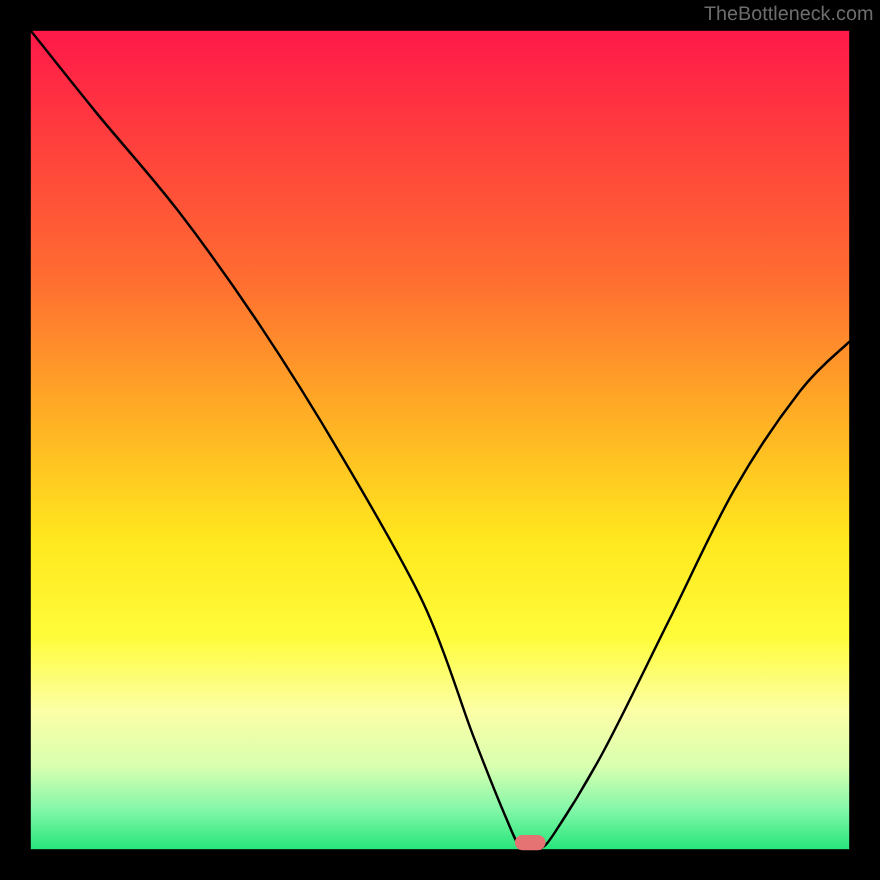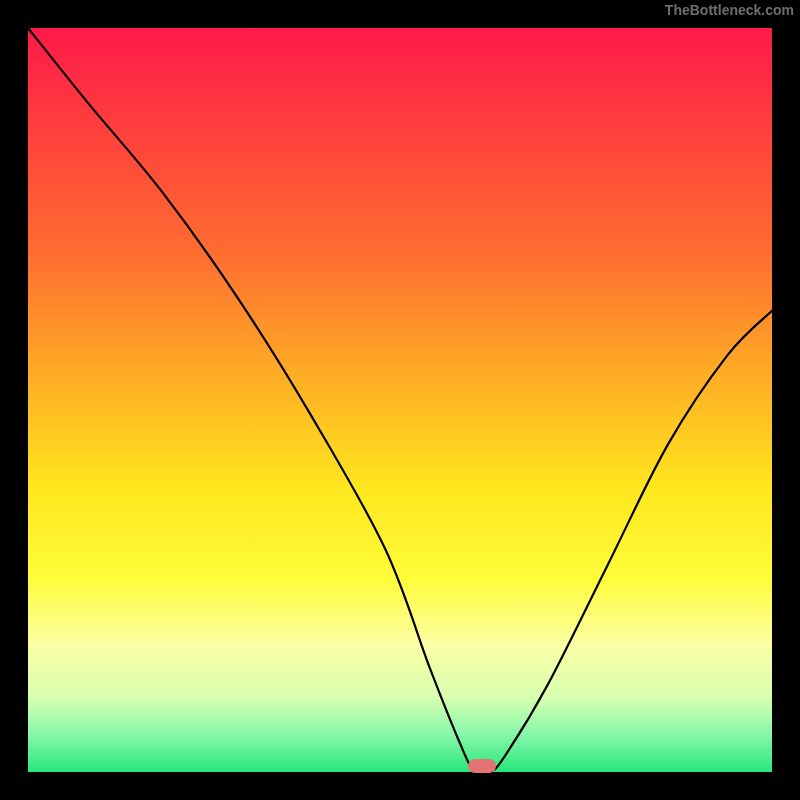--- a/index.html
+++ b/index.html
@@ -15,22 +15,22 @@
     position: relative;
     width: 800px;
     height: 800px;
     background: #000;
   }
   .watermark {
     position: absolute;
     top: 2px;
     right: 6px;
     color: #6d6d6d;
-    font-size: 14px;
-    font-weight: 700;
+    font-size: 18px;
+    font-weight: 400;
     letter-spacing: 0px;
     user-select: none;
   }
   .plot {
     position: absolute;
     left: 28px;
     top: 28px;
     width: 744px;
     height: 744px;
     

